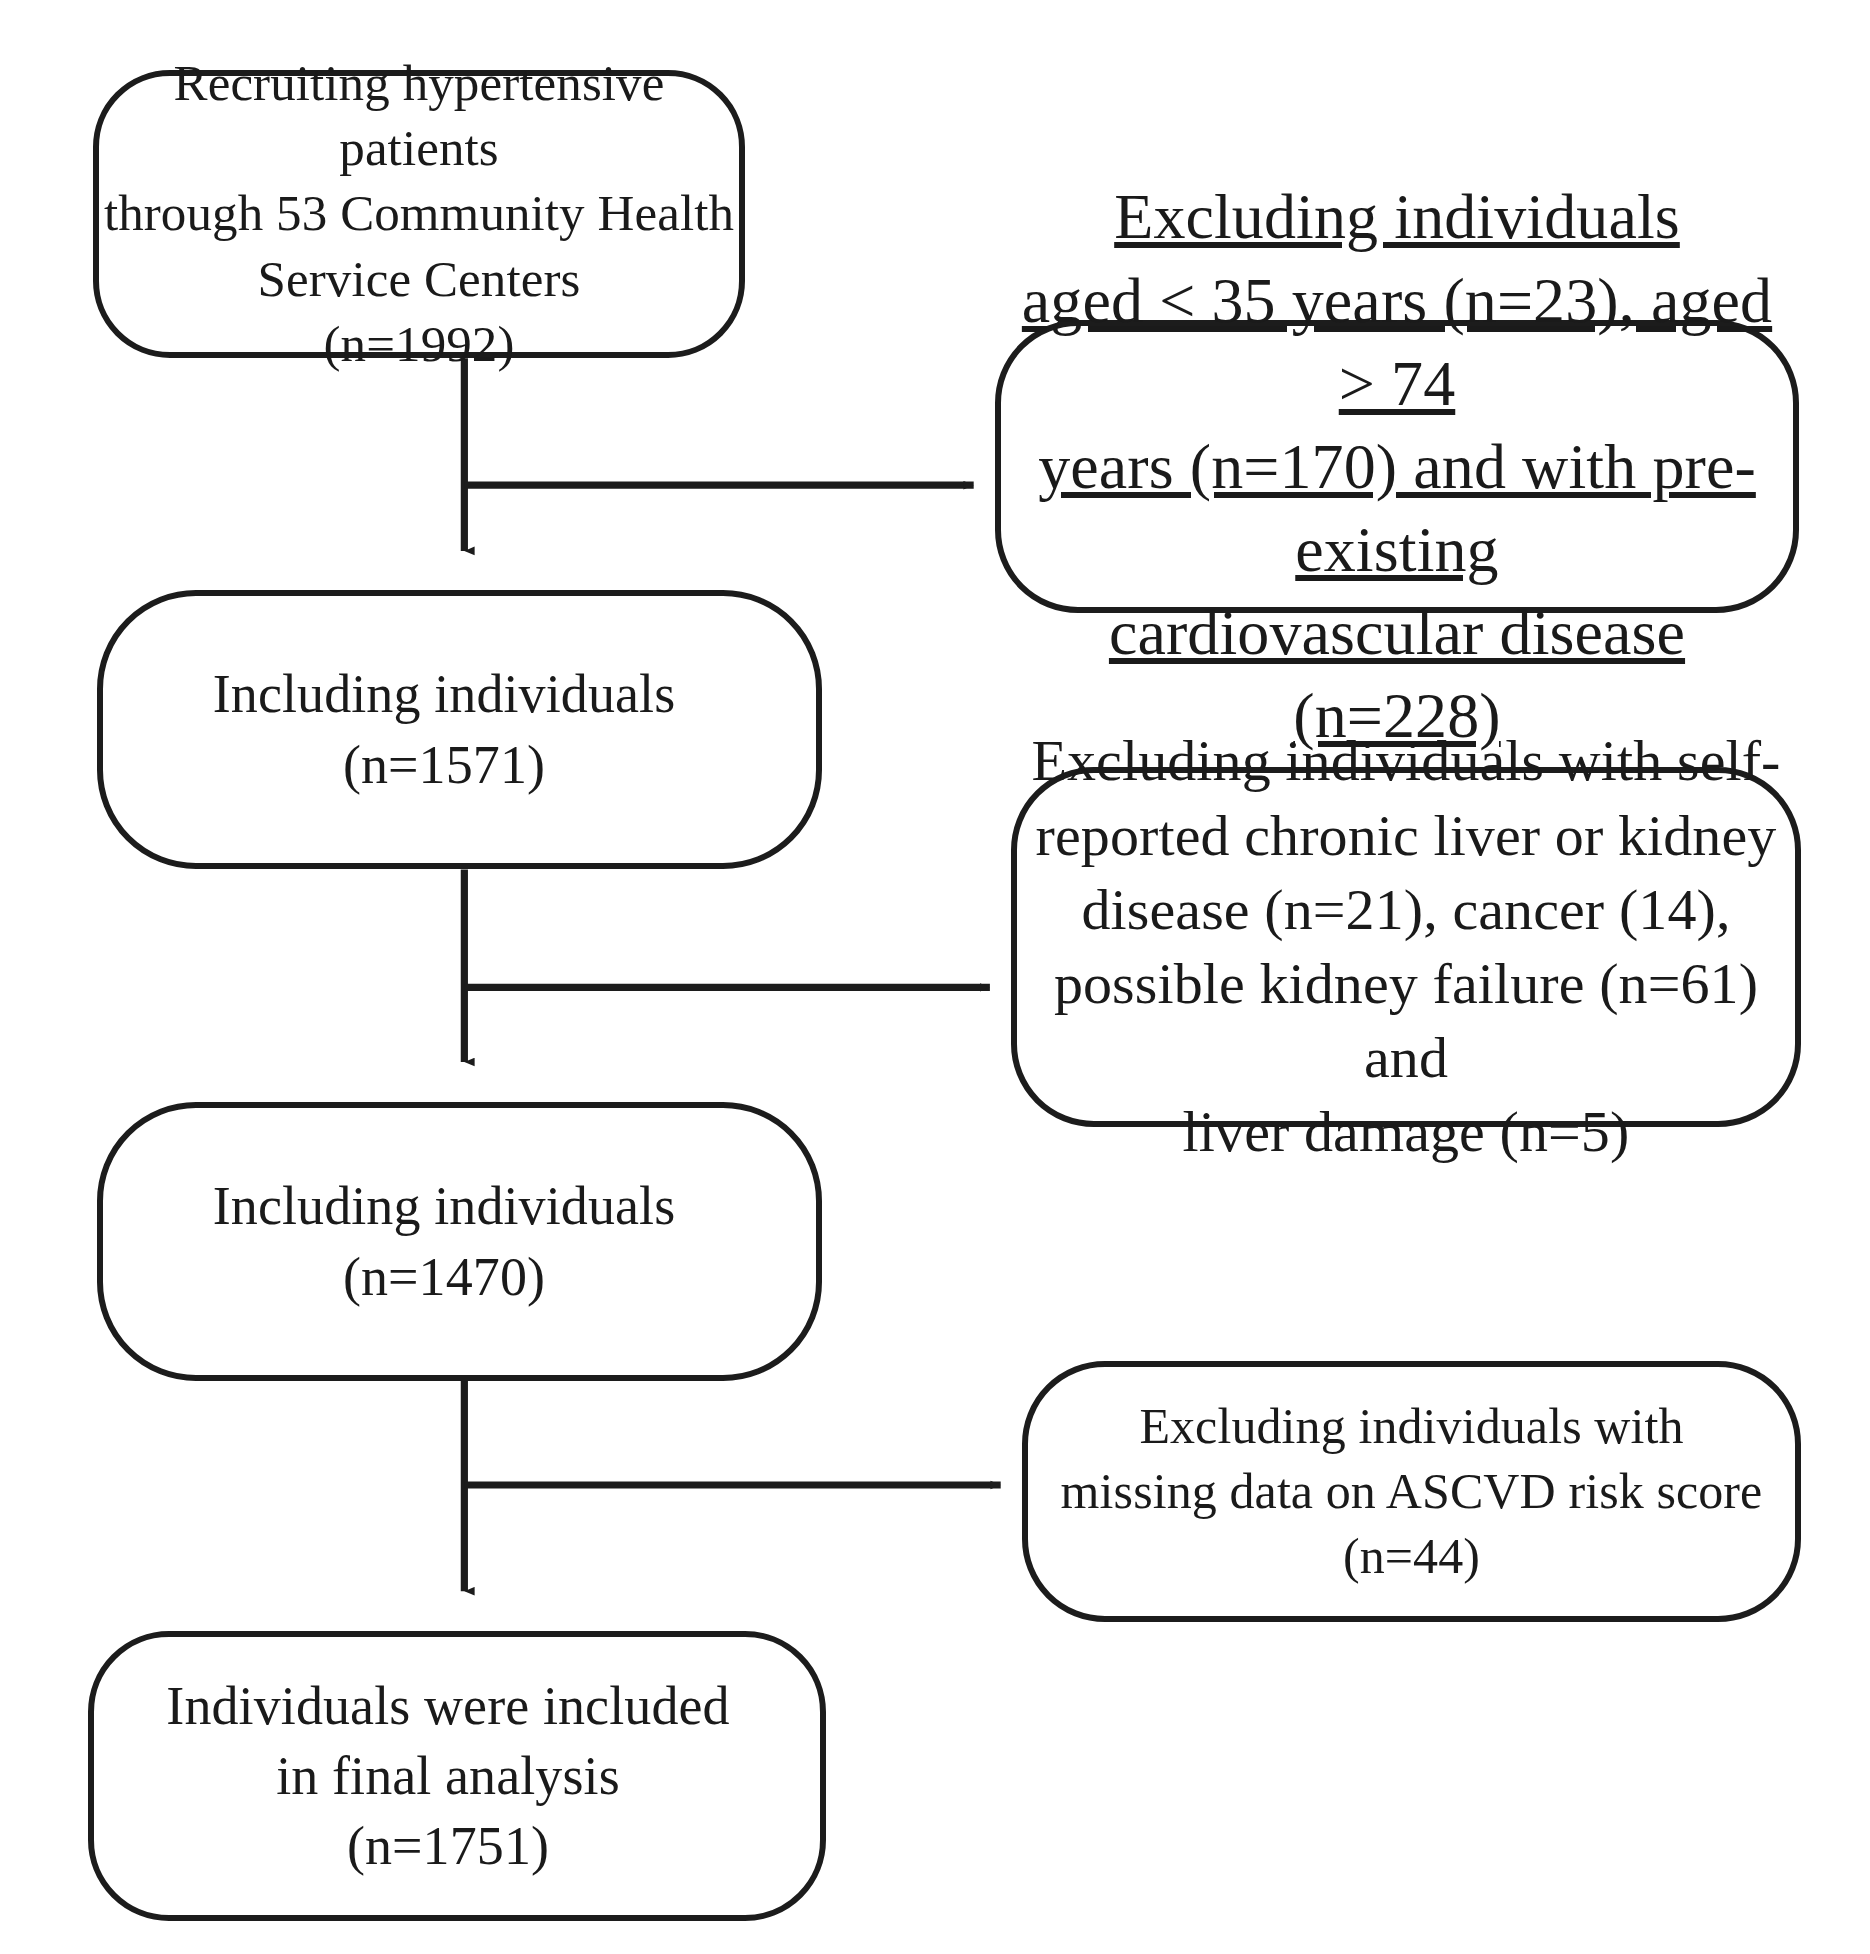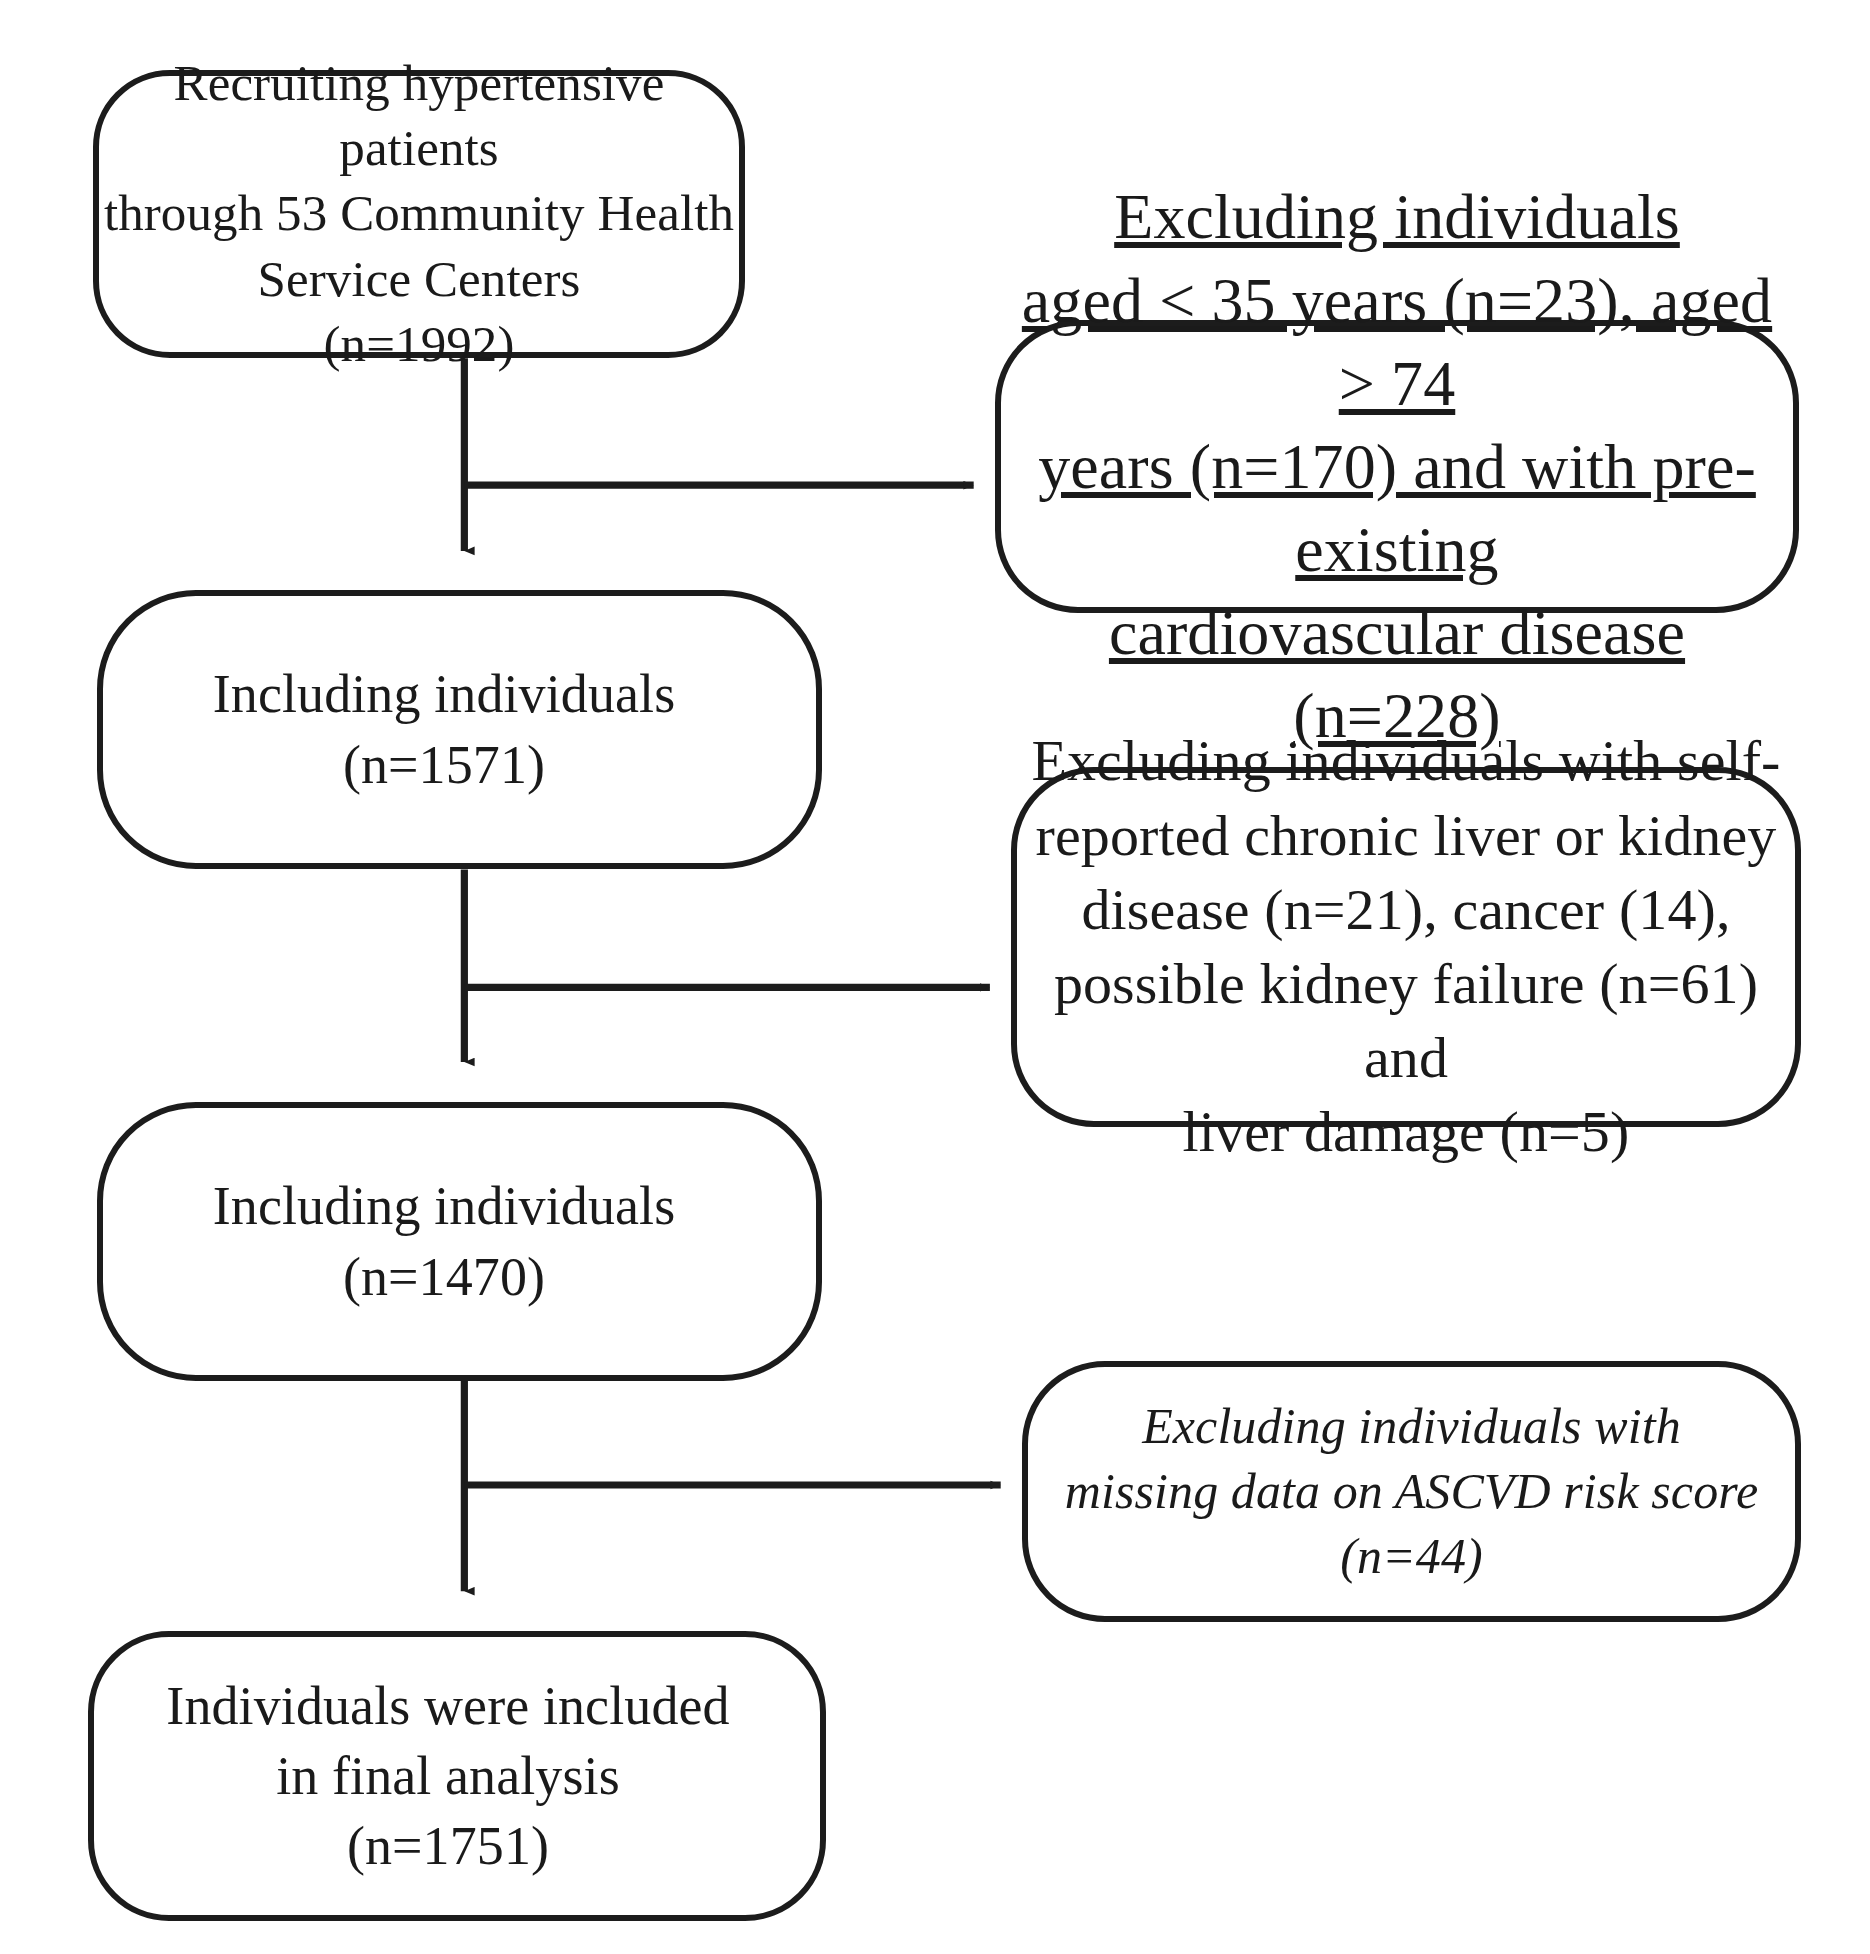--- a/index.html
+++ b/index.html
@@ -80,21 +80,21 @@
   #node-exclude-disease {
     left: 1011px; top: 767px;  width: 790px; height: 360px;
     border-radius: 83px;
   }
   #node-exclude-disease .node-text { font-size: 58px; line-height: 1.28; }
 
   #node-exclude-ascvd {
     left: 1022px; top: 1361px; width: 779px; height: 261px;
     border-radius: 83px;
   }
-  #node-exclude-ascvd .node-text { font-size: 50px; line-height: 1.30; font-style: italic; }
+  #node-exclude-ascvd .node-text { font-size: 50px; line-height: 1.30; }
 </style>
 </head>
 <body>
 
 <div id="flowchart-root">
 
   <svg id="flow-svg" viewBox="0 0 2078 2171">
     <defs>
       <marker id="arrow-down" markerWidth="14" markerHeight="14" refX="5" refY="11.4" orient="auto" markerUnits="userSpaceOnUse">
         <path d="M0.2,0 L9.8,0 L5,11.4 Z" fill="#1c1c1c"></path>

